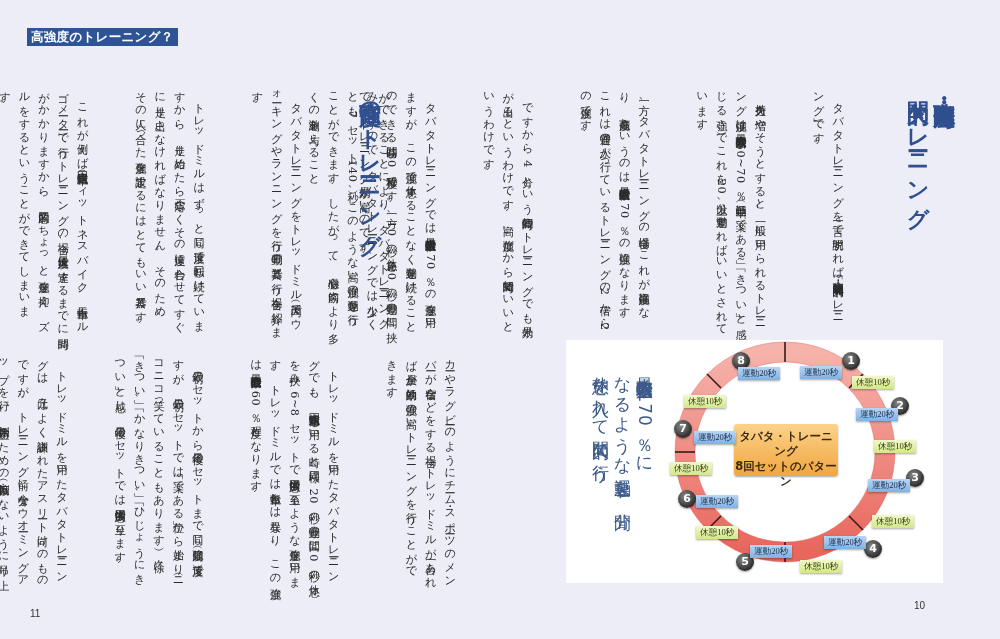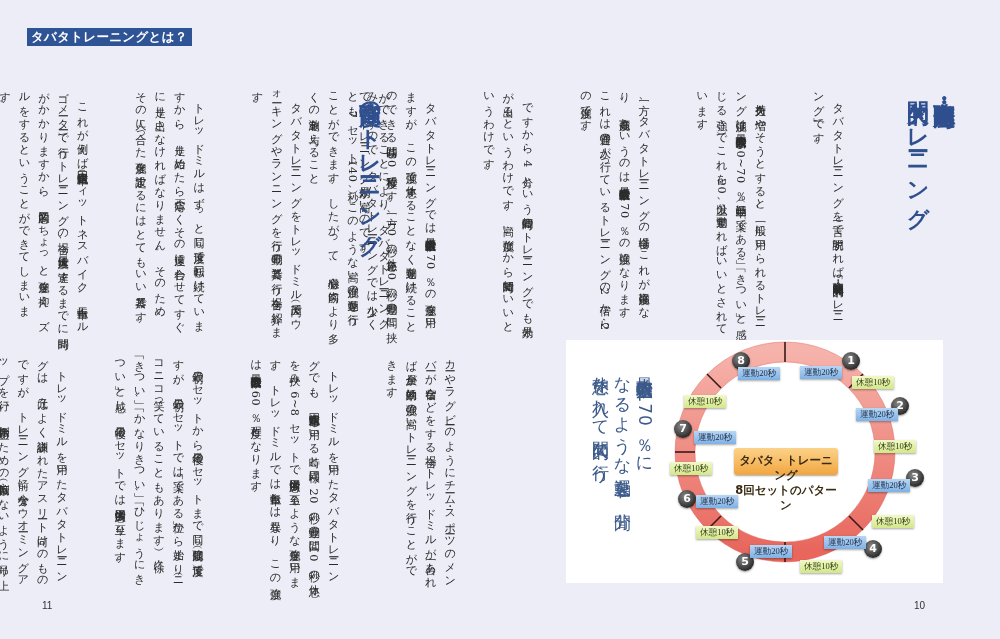--- a/index.html
+++ b/index.html
@@ -42,27 +42,27 @@
     background:#ffffff;
   }
   .diagram-caption {
     position:absolute; left:24px; top:24px;
     writing-mode:vertical-rl;
     font-family:"DejaVu Sans","Liberation Sans",sans-serif;
     font-size:17px; line-height:22px; color:#3c5a8a; letter-spacing:1px;
   }
   .ring-wrap { position:absolute; left:0; top:0; width:377px; height:243px; }
   .center-box {
-    position:absolute; left:168px; top:84px; width:104px; height:27px;
+    position:absolute; left:168px; top:84px; width:104px; height:52px;
     background:linear-gradient(#fcd28a,#f1a640);
     border-radius:3px;
     box-shadow:0 1px 2px rgba(0,0,0,0.35);
     font-family:"DejaVu Sans","Liberation Sans",sans-serif;
     font-size:11.5px; line-height:15px; font-weight:bold; color:#3a2a12;
-    text-align:center; padding-top:5px; box-sizing:border-box;margin-top:24px;
+    text-align:center; padding-top:5px; box-sizing:border-box;
   }
   .lbl {
     position:absolute;
     font-family:Liberation Serif, serif;
     font-size:8.6px; line-height:13px; height:13px;
     padding:0 4px; white-space:nowrap; color:#1d2a44;
     box-shadow:0 1px 2px rgba(0,0,0,0.35);
   }
   .lbl.work { background:linear-gradient(#b8d6f4,#7fb1e4); }
   .lbl.rest { background:linear-gradient(#f2f8c8,#d3e78b); color:#2c3a10; }
@@ -70,21 +70,21 @@
     position:absolute; width:18px; height:18px; border-radius:50%;
     background:radial-gradient(circle at 40% 35%,#8a8a8a,#2d2d2d 70%);
     color:#fff; font-family:"DejaVu Sans","Liberation Sans",sans-serif;
     font-weight:bold; font-size:11px; line-height:18px; text-align:center;
     box-shadow:0 1px 2px rgba(0,0,0,0.4);
   }
 </style>
 </head>
 <body>
 
-<div class="section-tag">タバタトレーニングとは？</div>
+<div class="section-tag">高強度のトレーニング？</div>
 
 <div class="vhead" style="left:905px; top:84px; height:250px; white-space:pre-wrap;">高強度・短時間・
 間欠的トレーニング</div>
 
 <div class="vcol" style="left:560px; top:84px; height:248px; width:326px;">
   <p style="text-indent:1em;">タバタトレーニングを一言で説明すれば「高強度・短時間・間欠的トレーニング」です。</p>
   <p style="text-indent:1em;">持久力を増やそうとすると、一般に用いられるトレーニング強度は最大酸素摂取量の50~70％（運動中に「楽である」～「きつい」と感じる強さ）でこれを20分以上、運動すればいいとされています。</p>
   <p style="text-indent:1em;">一方、タバタトレーニングの場合はこれが高強度になり、高強度というのは最大酸素摂取量の170％の強度になります。これは普通の人が行っているトレーニングの2倍から2倍半の強度です。</p>
   <p style="text-indent:1em;">ですから、4分という短時間のトレーニングでも効果が出るというわけです。高い強度だから短時間でいいというわけです。</p>
   <p style="text-indent:1em;">タバタトレーニングでは最大酸素摂取量の170％の強度を用いますが、この強度で休息することなく運動を続けることのできる時間は50秒程度です。一方、10秒の休息を20秒の運動の間に挟みますので、タバタトレーニングでは少なくとも7セット（140秒）、このような高い強度の運動を行うことができます。したがって、心臓や筋肉により多くの刺激を与えること</p>
@@ -173,13 +173,13 @@
   
 </div>
 
 <div class="vcol" style="left:86px; top:352px; height:232px; width:412px;">
   <p>カーやラグビーのようにチーム・スポーツのメンバーが合宿などをする場合、トレッドミルが一台あれば全員が効率的に強度の高いトレーニングを行うことができます。</p>
   <p style="text-indent:1em;">トレッドミルを用いたタバタトレーニングでも、固定式自転車を用いる時と同様に、20秒の運動の間に10秒の休息を挟み、6~8セットで疲労困憊に至るような強度を用います。トレッドミルでは自転車とは異なり、この強度は最大酸素摂取量の160％程度となります。</p>
   <p style="text-indent:1em;">最初のセットから最後のセットまで同じ強度（同じ速度）ですが、最初のセットでは「楽である」位から始まり（ニコニコ笑っていることもあります）、徐々に、「きつい」、「かなりきつい」、「ひじょうにきつい」と感じ、最後のセットでは疲労困憊に至ります。</p>
   <p style="text-indent:1em;">トレッドミルを用いたタバタトレーニングは、元々はよく訓練されたアスリート向けのものですが、トレーニング前に十分なウオーミングアップを行い、転倒防止のための方策（転倒しないように吊り上げる装置など）を用い、経験豊かなインストラクターと一緒に行えば、一般の人も安全に実施することができます。</p>
 </div>
 
-<div class="page-num" style="left:42px;">11</div>
+<div class="page-num" style="left:30px;margin-top:8px;">11</div>
 
 </body></html>

